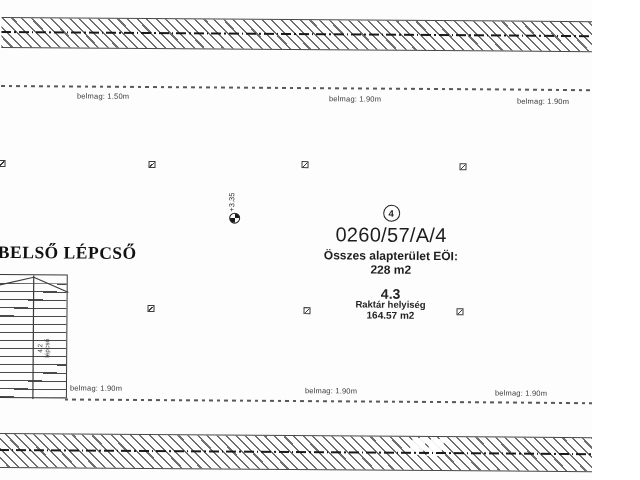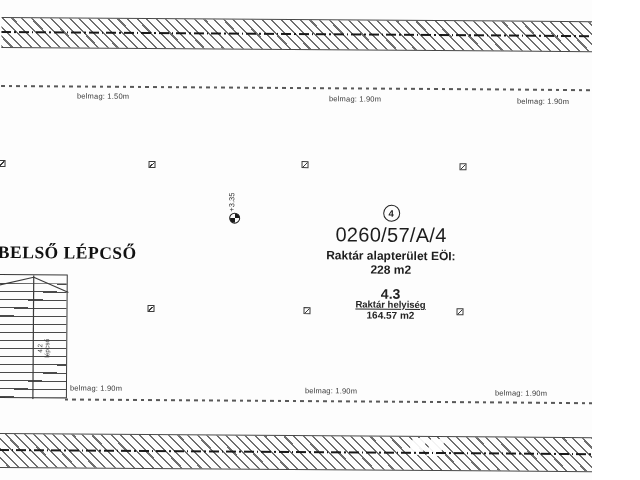--- a/index.html
+++ b/index.html
@@ -58,21 +58,21 @@
   .circle-num {
     width:15px; height:15px; box-sizing:content-box; border:1.6px solid #222; border-radius:50%;
     display:flex; align-items:center; justify-content:center;
     font-size:9.5px; font-weight:700; margin-bottom:1px;
   }
   .parcel { font-size:20px; font-weight:400; letter-spacing:.3px; line-height:24px; }
   .area-label { font-size:12px; font-weight:700; margin-top:2px; line-height:14px; }
   .area-value { font-size:12px; font-weight:700; line-height:14px;text-align:center; }
   .room { margin-top:12px; text-align:center; font-weight:700; color:#242424; }
   .room-code { font-size:14px; line-height:10px; }
-  .room-name { font-size:9.5px; line-height:11px;text-decoration:underline; }
+  .room-name { font-size:9.5px; line-height:11px; }
   .room-area { font-size:10px; line-height:11px; }
 
   
   .stair-title {
     position:absolute; left:-2px; top:242px;
     font-family:"Liberation Serif", serif; font-weight:700; font-size:17.5px; letter-spacing:.5px; color:#111;
     white-space:nowrap;
   }
   .stair {
     position:absolute; left:-14px; top:274px; width:82px; height:124px; box-sizing:border-box;
@@ -125,21 +125,21 @@
     <div class="sq" style="left:148px; top:304px;"></div>
     <div class="sq" style="left:304px; top:305px;"></div>
     <div class="sq" style="left:457px; top:305px;"></div>
 
     <div class="lvl-text" style="left:222px; top:196px;">+3.35</div>
     <div class="lvl-circle" style="left:229px; top:211px;"></div>
 
     <div class="unit-block">
       <div class="circle-num">4</div>
       <div class="parcel">0260/57/A/4</div>
-      <div class="area-label">Raktár alapterület EÖI:</div>
+      <div class="area-label">Összes alapterület EÖI:</div>
       <div class="area-value">228 m2</div>
       <div class="room">
         <div class="room-code">4.3</div>
         <div class="room-name">Raktár helyiség</div>
         <div class="room-area">164.57 m2</div>
       </div>
     </div>
 
     <div class="stair-title">BELSŐ LÉPCSŐ</div>
 

